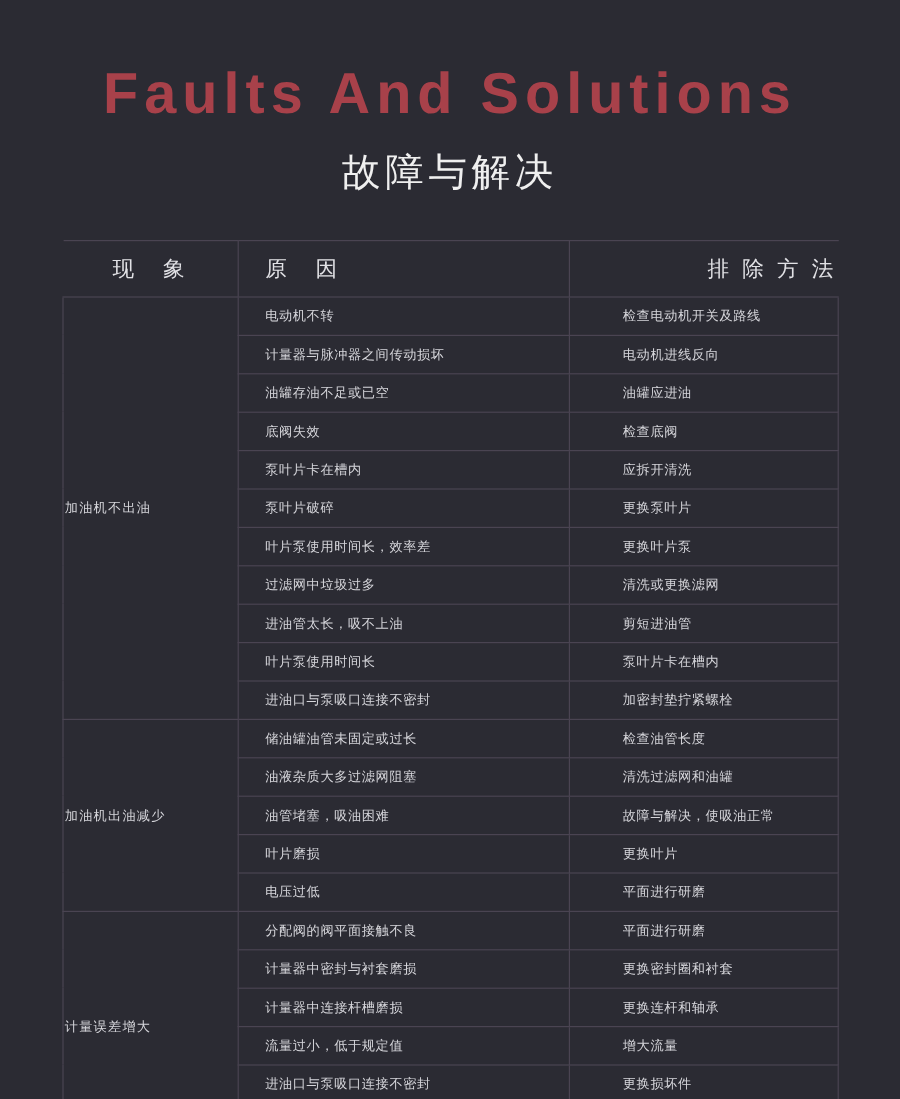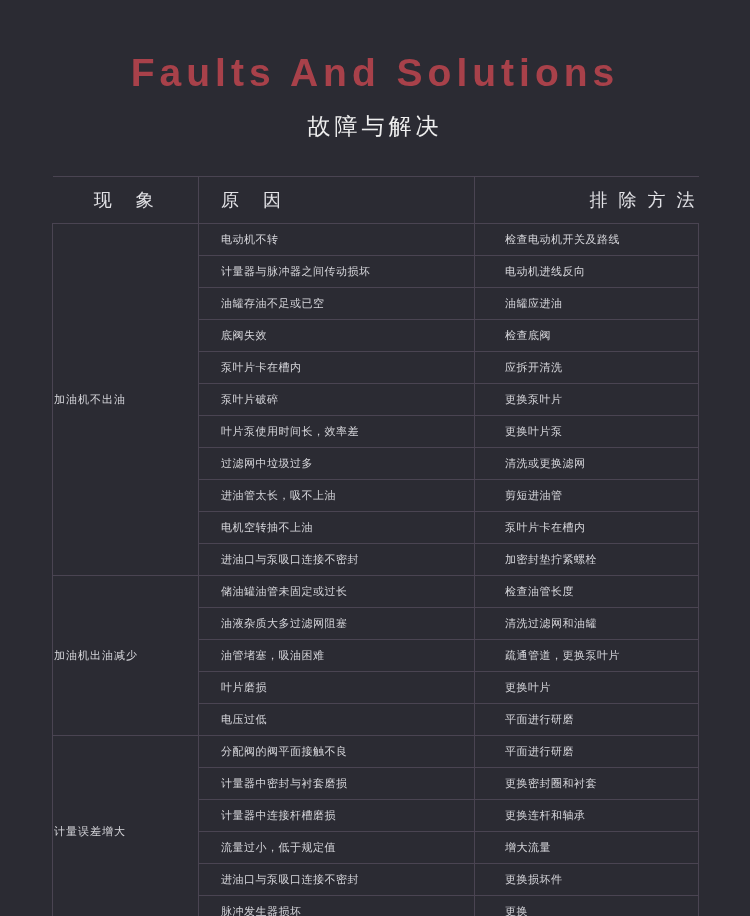--- a/index.html
+++ b/index.html
@@ -16,31 +16,31 @@
   }
   .page {
     position: relative;
     width: 750px;
     height: 916px;
     box-sizing: border-box;
   }
   .title-en {
     text-align: center;
     color: #a8414a;
-    font-size: 39px;
+    font-size: 48px;
     letter-spacing: 5px;
     font-weight: bold;
     padding-top: 50px;
     line-height: 1.2;
     font-family: "Liberation Sans", "DejaVu Sans", sans-serif;
   }
   .title-cn {
     text-align: center;
     color: #efefef;
-    font-size: 23px;
+    font-size: 32px;
     letter-spacing: 4px;
     margin-top: 14px;
     font-weight: normal;
   }
   .table-wrap {
     margin: 34px 52px 0 52px;
     width: 646px;
   }
   table.fault-table {
     border-collapse: collapse;
@@ -77,21 +77,21 @@
     color: #e4e4e8;
     letter-spacing: 1px;
     border-left: none;
   }
   td.cause {
     padding-left: 22px;
     height: 29px;
     letter-spacing: 0.5px;
   }
   td.fix {
-    padding-left: 30px;
+    padding-left: 44px;
     height: 29px;
     letter-spacing: 0.5px;
     border-right: none;
   }
   .sep-row td {
     border-top: 1px solid #6b4b57;
   }
 </style>
 </head>
 <body>
@@ -147,39 +147,39 @@
           </tr>
           <tr>
             <td class="cause">过滤网中垃圾过多</td>
             <td class="fix">清洗或更换滤网</td>
           </tr>
           <tr>
             <td class="cause">进油管太长，吸不上油</td>
             <td class="fix">剪短进油管</td>
           </tr>
           <tr>
-            <td class="cause">电机空转抽不上油</td>
+            <td class="cause">叶片泵使用时间长</td>
             <td class="fix">泵叶片卡在槽内</td>
           </tr>
           <tr>
             <td class="cause">进油口与泵吸口连接不密封</td>
             <td class="fix">加密封垫拧紧螺栓</td>
           </tr>
           <tr class="sep-row">
             <td class="group" rowspan="5">加油机出油减少</td>
             <td class="cause">储油罐油管未固定或过长</td>
             <td class="fix">检查油管长度</td>
           </tr>
           <tr>
             <td class="cause">油液杂质大多过滤网阻塞</td>
             <td class="fix">清洗过滤网和油罐</td>
           </tr>
           <tr>
             <td class="cause">油管堵塞，吸油困难</td>
-            <td class="fix">疏通管道，更换泵叶片</td>
+            <td class="fix">故障与解决，使吸油正常</td>
           </tr>
           <tr>
             <td class="cause">叶片磨损</td>
             <td class="fix">更换叶片</td>
           </tr>
           <tr>
             <td class="cause">电压过低</td>
             <td class="fix">平面进行研磨</td>
           </tr>
           <tr class="sep-row">

